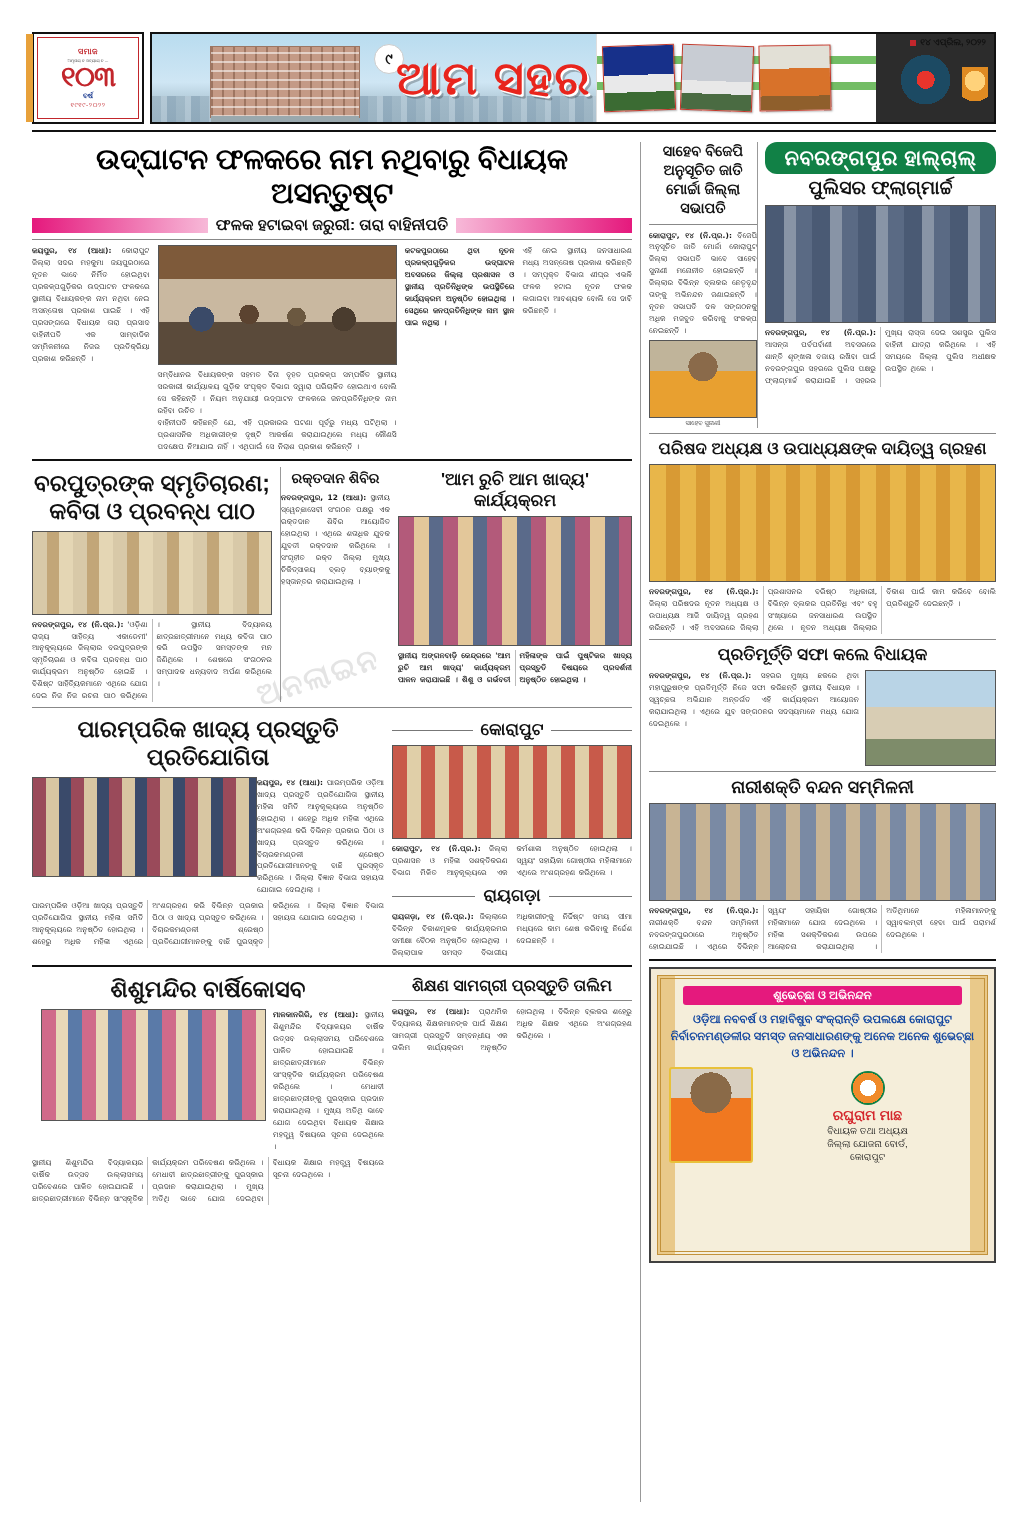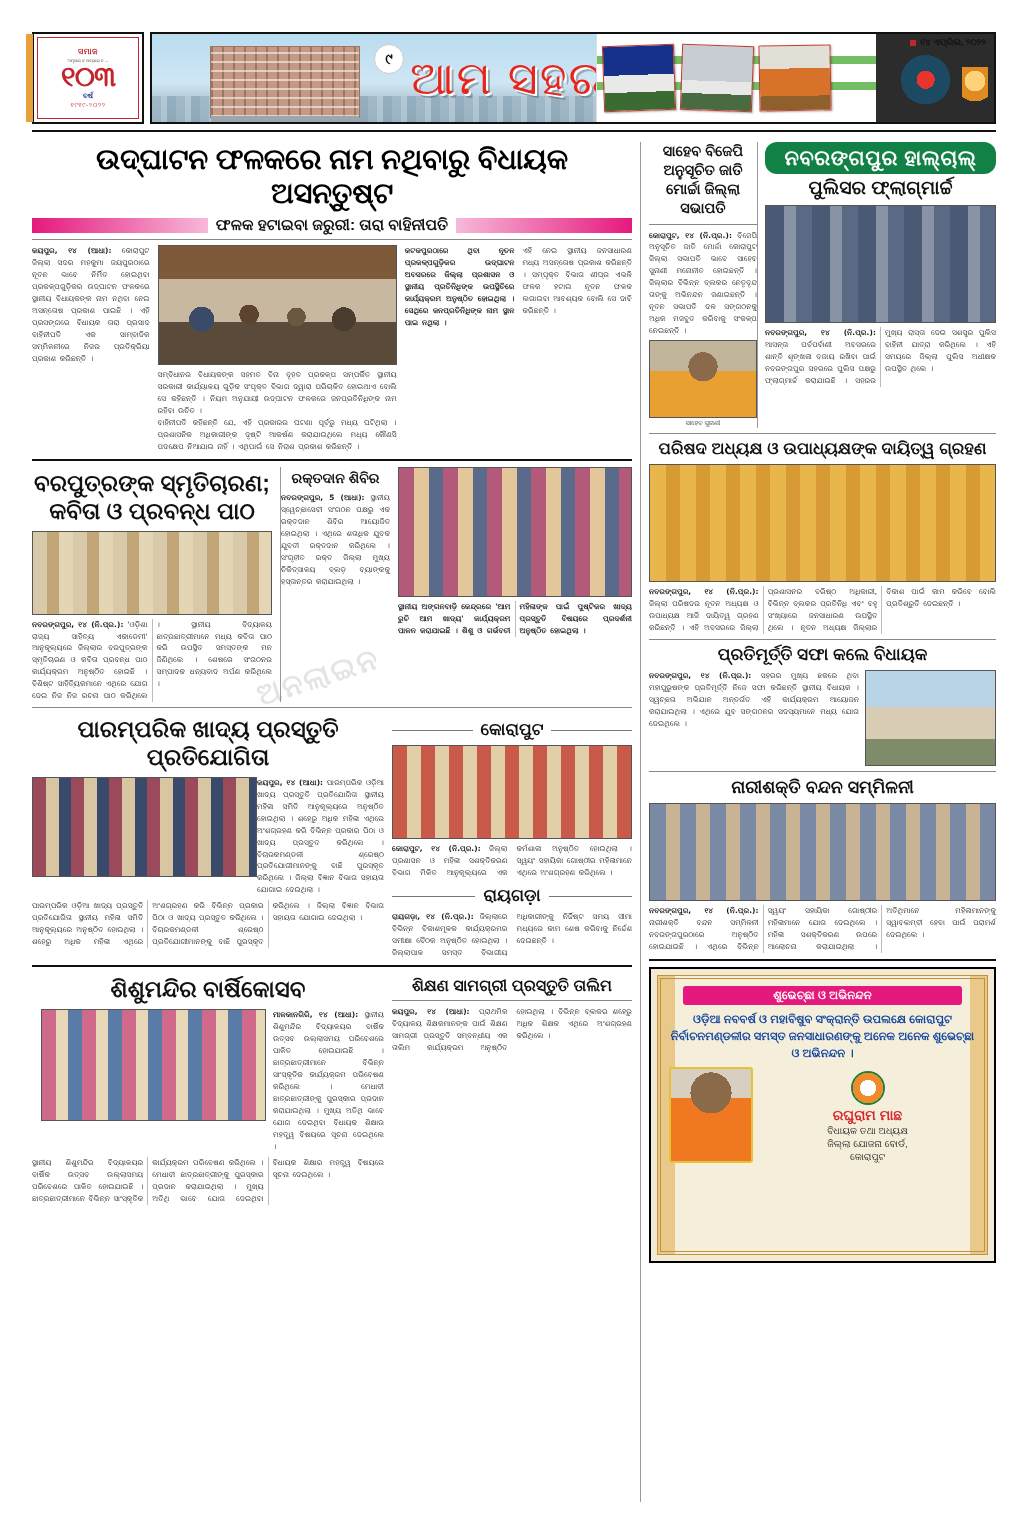--- a/index.html
+++ b/index.html
@@ -55,22 +55,22 @@
       repeating-linear-gradient(90deg, rgba(120,80,60,.5) 0 2px, transparent 2px 11px);
     border:1px solid #9d7562;
   }
   .bldg:after{ content:""; position:absolute; left:0; bottom:-5px; width:100%; height:6px; background:#9aa8ad;}
   .nine-badge{
     position:absolute; left:222px; top:10px; width:30px; height:30px; border-radius:50%;
     background:#fff; border:1px solid #ccc; display:flex; align-items:center; justify-content:center;
     font-size:15px; color:#111; font-weight:bold;
   }
   .paper-title {
-    position:absolute; left:258px; top:50%; transform:translateY(-50%);
-    font-size:46px; font-weight:normal; color:#e8251d; letter-spacing:2px;
+    position:absolute; left:244px; top:50%; transform:translateY(-50%);
+    font-size:46px; font-weight:bold; color:#e8251d; letter-spacing:2px;
     text-shadow:2px 2px 0 #fff, 4px 4px 0 rgba(0,0,0,.25);
     white-space:nowrap;
   }
   .date-line{
     position:absolute; right:8px; top:3px; font-size:9px; color:#111; font-weight:bold;
     display:flex; align-items:center; gap:4px; z-index:4;
   }
   .date-sq{ width:6px; height:6px; background:#c2262c; display:inline-block;}
   .photo-strip{
     position:absolute; right:118px; top:0; height:100%; width:280px;
@@ -200,21 +200,21 @@
   }
   .ph-portrait{
     background:
       radial-gradient(circle at 50% 34%, #8a6a4a 0 20%, transparent 20%),
       linear-gradient(#c0b49a 0 40%, #e8a030 40% 100%);
   }
   .cap{ font-size:6.5px; text-align:center; padding:1px 0; color:#333; }
 
   
   .ad{
-    border:2px solid #000000; background:#f3ead6; padding:6px;
+    border:2px solid #404040; background:#f3ead6; padding:6px;
     position:relative; height:296px; overflow:hidden;
   }
   .ad-frame{
     border:4px double #c2913a; height:100%; padding:7px 8px;
     background:
       linear-gradient(90deg,#e9c98a 0 14px, transparent 14px calc(100% - 14px), #e9c98a calc(100% - 14px) 100%),
       #f5eeda;
     position:relative;
   }
   .ad-pink{
@@ -318,26 +318,27 @@
           <div class="photo ph-group" style="height:84px;"></div>
           <div class="body-text cols2" style="margin-top:4px;">
             <b>ନବରଙ୍ଗପୁର, ୧୪ (ନି.ପ୍ର.):</b>
             <span>'ଓଡ଼ିଶା ରାଜ୍ୟ ସାହିତ୍ୟ ଏକାଡେମୀ' ଆନୁକୂଲ୍ୟରେ ଜିଲ୍ଲାର ବରପୁତ୍ରଙ୍କ ସ୍ମୃତିଚାରଣ ଓ କବିତା ପ୍ରବନ୍ଧ ପାଠ କାର୍ଯ୍ୟକ୍ରମ ଅନୁଷ୍ଠିତ ହୋଇଛି । ବିଶିଷ୍ଟ ସାହିତ୍ୟିକମାନେ ଏଥିରେ ଯୋଗ ଦେଇ ନିଜ ନିଜ ରଚନା ପାଠ କରିଥିଲେ । ସ୍ଥାନୀୟ ବିଦ୍ୟାଳୟ ଛାତ୍ରଛାତ୍ରୀମାନେ ମଧ୍ୟ କବିତା ପାଠ କରି ଉପସ୍ଥିତ ସମସ୍ତଙ୍କ ମନ ଜିଣିଥିଲେ । ଶେଷରେ ସଂଗଠନର ସମ୍ପାଦକ ଧନ୍ୟବାଦ ଅର୍ପଣ କରିଥିଲେ ।</span>
           </div>
         </div>
 
         <div style="width:110px;" class="vline" style2="">
           <div class="hl-sec sm" style="font-size:14px;">ରକ୍ତଦାନ ଶିବିର</div>
           <div class="body-text">
-            <b>ନବରଙ୍ଗପୁର, 5 (ଆଧା):</b>
+            <b>ନବରଙ୍ଗପୁର, 12 (ଆଧା):</b>
             <span>ସ୍ଥାନୀୟ ସ୍ୱେଚ୍ଛାସେବୀ ସଂଗଠନ ପକ୍ଷରୁ ଏକ ରକ୍ତଦାନ ଶିବିର ଆୟୋଜିତ ହୋଇଥିଲା । ଏଥିରେ ଶତାଧିକ ଯୁବକ ଯୁବତୀ ରକ୍ତଦାନ କରିଥିଲେ । ସଂଗୃହୀତ ରକ୍ତ ଜିଲ୍ଲା ମୁଖ୍ୟ ଚିକିତ୍ସାଳୟ ବ୍ଲଡ଼ ବ୍ୟାଙ୍କକୁ ହସ୍ତାନ୍ତର କରାଯାଇଥିଲା ।</span>
           </div>
         </div>
 
         <div style="width:234px;">
+          <div class="hl-sec" style="font-size:17px;">'ଆମ ରୁଚି ଆମ ଖାଦ୍ୟ' କାର୍ଯ୍ୟକ୍ରମ</div>
           <div class="photo ph-event" style="height:130px;"></div>
           <div class="body-text cols2" style="margin-top:4px;font-weight:bold;">ସ୍ଥାନୀୟ ଅଙ୍ଗନବାଡ଼ି କେନ୍ଦ୍ରରେ 'ଆମ ରୁଚି ଆମ ଖାଦ୍ୟ' କାର୍ଯ୍ୟକ୍ରମ ପାଳନ କରାଯାଇଛି । ଶିଶୁ ଓ ଗର୍ଭବତୀ ମହିଳାଙ୍କ ପାଇଁ ପୁଷ୍ଟିକର ଖାଦ୍ୟ ପ୍ରସ୍ତୁତି ବିଷୟରେ ପ୍ରଦର୍ଶନୀ ଅନୁଷ୍ଠିତ ହୋଇଥିଲା ।</div>
         </div>
       </div>
 
       <hr class="hr-thin">
 
       <div style="display:flex; gap:8px;">
         <div style="width:352px;">
           <div class="hl-sec lg">ପାରମ୍ପରିକ ଖାଦ୍ୟ ପ୍ରସ୍ତୁତି ପ୍ରତିଯୋଗିତା</div>

